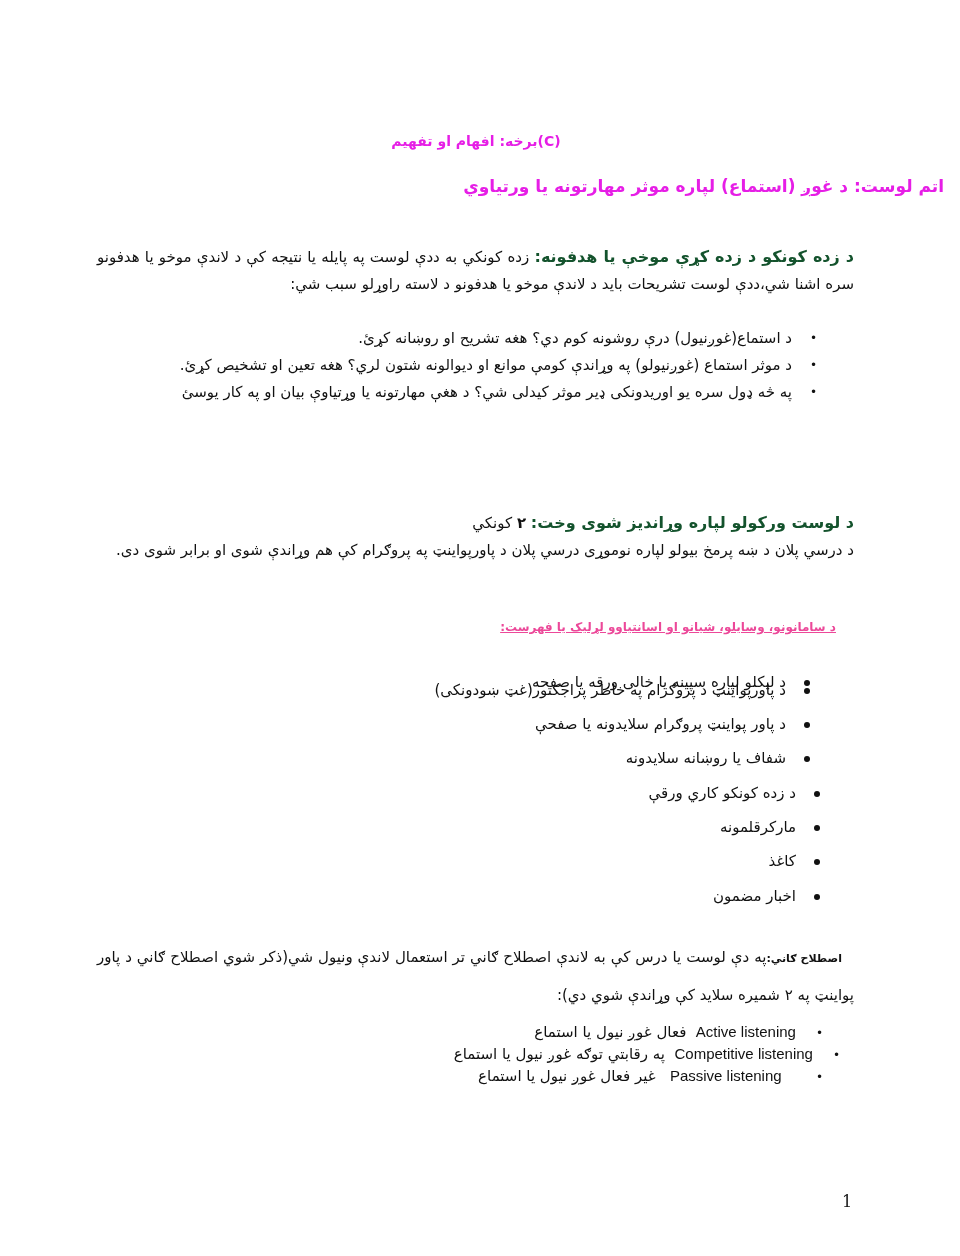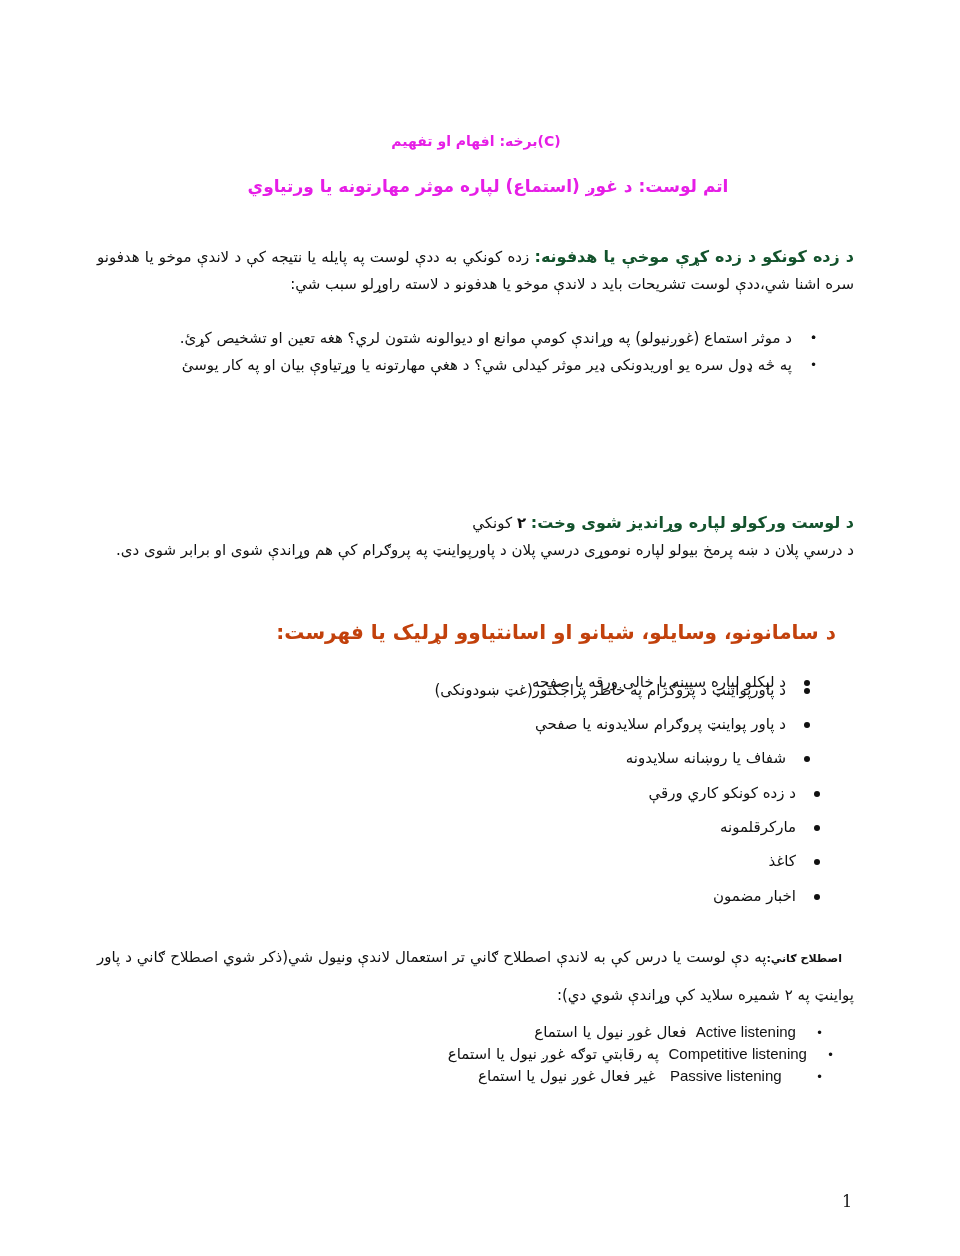--- a/index.html
+++ b/index.html
@@ -2,29 +2,29 @@
 <html><head>
   <meta charset="utf-8">
   <style>
     html, body { margin: 0; padding: 0; background: #ffffff; }
     body { width: 960px; height: 1256px; position: relative; overflow: hidden;
            font-family: "DejaVu Sans", sans-serif; color: #111; }
     .page { position: absolute; left: 0; top: 0; width: 960px; height: 1256px; }
     .rtl { direction: rtl; unicode-bidi: embed; }
     .title1 { position: absolute; top: 133px; left: 0; width: 952px; text-align: center;
               font-size: 14px; font-weight: bold; color: #e61ee6; }
-    .title2 { position: absolute; top: 176px; left: 0; width: 944px; text-align: center;
-              font-size: 17px; font-weight: bold; color: #e61ee6; padding-left: 16px; }
+    .title2 { position: absolute; top: 176px; left: 0; width: 944px; 
+              font-size: 17px; font-weight: bold; color: #e61ee6; }
     .para { position: absolute; left: 97px; width: 757px; font-size: 15px; line-height: 27px;
             text-align: justify; }
     .para .head { font-weight: bold; color: #14532d; font-size: 16px; }
     .blist { position: absolute; left: 97px; width: 757px; margin: 0; padding: 0; list-style: none; font-size: 15px; }
     .blist li { position: relative; padding-right: 62px; line-height: 27px; text-align: justify; }
     .blist li .bul { position: absolute; right: 37px; top: 0; font-size: 12px; }
-    .section-head { position: absolute; font-weight: bold; color: #c2410c; font-size: 20px; }
+    .section-head { position: absolute; font-weight: bold; color: #ec4899; font-size: 12px; text-decoration: underline; }
     .mlist { position: absolute; right: 0; margin: 0; padding: 0; list-style: none; font-size: 15px; }
     .mlist li { position: absolute; white-space: nowrap; }
     .dot { display: inline-block; width: 6px; height: 6px; border-radius: 50%; background: #111;
            vertical-align: middle; margin-left: 18px; }
     .terms li { position: absolute; white-space: nowrap; font-size: 15px; }
     .terms .tbul { font-size: 12px; margin-left: 20px; }
     .pagenum { position: absolute; left: 842px; top: 1192px; font-family: "DejaVu Serif", serif;
                font-size: 16px; color: #111; }
   </style>
 </head>
@@ -33,21 +33,21 @@
 <div class="page">
 
   <div class="title1 rtl">(C)برخه: افهام او تفهیم</div>
   <div class="title2 rtl">اتم لوست: د غوږ (استماع) لپاره موثر مهارتونه یا ورتیاوي</div>
 
   <div class="para rtl" style="top:243px;">
     <span class="head">د زده کونکو د زده کړې موخې یا هدفونه:</span><span> زده کونکي به ددې لوست په پایله یا نتیجه کې د لاندې موخو یا هدفونو سره اشنا شي،ددې لوست تشریحات باید د لاندې موخو یا هدفونو د لاسته راوړلو سبب شي:</span>
   </div>
 
   <ul class="blist rtl" style="top:325px;">
-    <li><span class="bul">•</span></li>
+    <li><span class="bul">•</span><span>د استماع(غوږنیول) درې روشونه کوم دي؟ هغه تشریح او روښانه کړئ.</span></li>
     <li><span class="bul">•</span><span>د موثر استماع (غوږنیولو) په وړاندې کومې موانع او دیوالونه شتون لري؟ هغه تعین او تشخیص کړئ.</span></li>
     <li><span class="bul">•</span><span>په څه ډول سره یو اوریدونکی ډیر موثر کیدلی شي؟ د هغې مهارتونه یا وړتیاوې بیان او په کار یوسئ</span></li>
   </ul>
 
   <div class="para rtl" style="top:509px;">
     <div>
       <span class="head">د لوست ورکولو لپاره وړاندیز شوی وخت:</span>
       <b>۲</b><span> کونکي</span>
     </div>
     <div>د درسي پلان د ښه پرمخ بیولو لپاره نوموړی درسي پلان د پاورپواینټ په پروګرام کې هم وړاندې شوی او برابر شوی دی.</div>
@@ -65,18 +65,18 @@
     <li class="rtl" style="top:852px; right:140px;"><span class="dot"></span><span>کاغذ</span></li>
     <li class="rtl" style="top:887px; right:140px;"><span class="dot"></span><span>اخبار مضمون</span></li>
   </ul>
 
   <div class="para rtl" style="top:939px; line-height:36px; text-indent:12px;">
     <b style="font-size:11px;">اصطلاح ګاني:</b><span>په دې لوست یا درس کې به لاندې اصطلاح ګاني تر استعمال لاندې ونیول شي(ذکر شوي اصطلاح ګاني د پاور پواینټ په ۲ شمیره سلاید کې وړاندې شوي دي):</span>
   </div>
 
   <ul class="terms" style="position:absolute; top:0; left:0; width:960px; margin:0; padding:0; list-style:none;">
     <li class="rtl" style="top:1023px; right:137px;"><span class="tbul">•</span><span style="font-family:'Liberation Sans',sans-serif;">Active listening</span>&nbsp;&nbsp;<span>فعال غوږ نیول یا استماع</span></li>
-    <li class="rtl" style="top:1045px; right:126px;"><span class="tbul">•</span><span style="font-family:'Liberation Sans',sans-serif;">Competitive listening</span>&nbsp;&nbsp;<span>په رقابتي توګه غوږ نیول یا استماع</span></li>
+    <li class="rtl" style="top:1045px; right:120px;"><span class="tbul">•</span><span style="font-family:'Liberation Sans',sans-serif;">Competitive listening</span>&nbsp;&nbsp;<span>په رقابتي توګه غوږ نیول یا استماع</span></li>
     <li class="rtl" style="top:1067px; right:137px;"><span class="tbul">•</span>&nbsp;&nbsp;&nbsp;<span style="font-family:'Liberation Sans',sans-serif;">Passive listening</span>&nbsp;&nbsp;&nbsp;<span>غیر فعال غوږ نیول یا استماع</span></li>
   </ul>
 
   <div class="pagenum">1</div>
 </div>
 
 </body></html>

